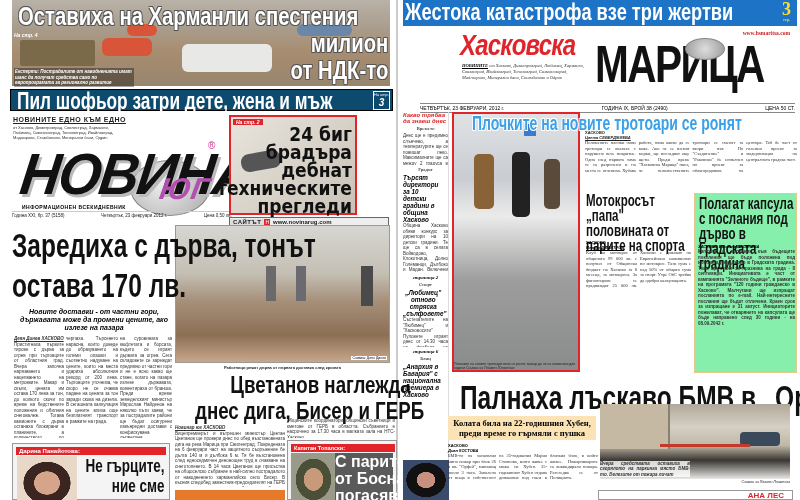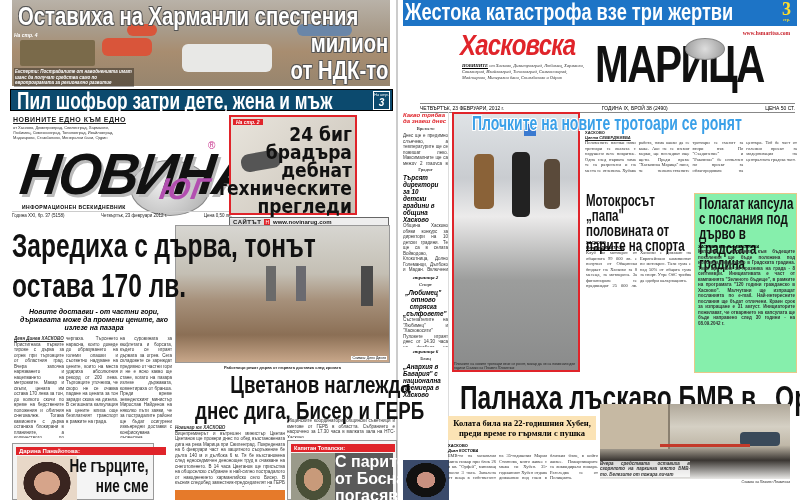--- a/index.html
+++ b/index.html
@@ -34,21 +34,21 @@
 #site{left:229px;top:217px;width:160px;height:10px;border:1px solid #666;font-size:6px;display:flex;align-items:center;background:#eee}
 #site .a{background:#ddd;padding:0 3px;font-weight:bold;letter-spacing:.5px;color:#222}
 #site .n{background:#e0242a;color:#fff;font-size:5px;padding:0 1px}
 #site .u{padding-left:3px;font-weight:bold;color:#222}
 #h-wood{left:12px;top:225px;font-size:34px;color:#111;transform:scaleX(.72);line-height:40px}
 #wood-photo{left:175px;top:225px;width:215px;height:138px;background:linear-gradient(180deg,#d7d6d1 0%,#c4bfb4 35%,#a6907a 55%,#8b6f55 80%,#c8a78a 100%);border:1px solid #999}
 #wood-sub{left:14px;top:308px;width:160px;text-align:center;font-size:7px;font-style:italic;font-weight:bold;line-height:8px}
 #wood-cap{left:176px;top:365px;width:213px;font-size:4px;text-align:center;color:#222;font-weight:bold}
 .col{position:absolute}
 #h-tsv{left:195px;top:372px;font-size:24px;line-height:26px;color:#111;transform:scaleX(.78);text-align:center}
-#box-dar{left:12px;top:443px;width:142px;height:57px;border:1px solid #999;background:#f4f4f4}
+#box-dar{left:12px;top:443px;width:158px;height:57px;border:1px solid #999;background:#f4f4f4}
 #box-dar .bar{left:3px;top:3px;width:150px;height:8px;background:#e0242a;color:#fff;font-size:6px;font-weight:bold;padding-left:3px;line-height:8px}
 #box-dar .photo{left:4px;top:12px;width:60px;height:45px;background:radial-gradient(ellipse at 50% 60%,#d6a48a 0 30%,#3a2520 31% 55%,#e8d8c8 56%)}
 #box-dar .q{right:4px;top:12px;text-align:right;font-size:18px;line-height:20px;transform:scaleX(.75);transform-origin:right top;color:#111}
 #box-kap{left:287px;top:440px;width:110px;height:60px;border:1px solid #999;background:#f4f4f4}
 #box-kap .bar{left:3px;top:3px;width:104px;height:8px;background:#e0242a;color:#fff;font-size:5.5px;font-weight:bold;padding-left:3px;line-height:8px}
 #box-kap .photo{left:3px;top:12px;width:45px;height:48px;background:radial-gradient(ellipse at 50% 55%,#c89a7a 0 30%,#4a5038 31% 55%,#9a9a8a 56%)}
 #box-kap .q{right:3px;top:12px;text-align:center;width:58px;font-size:16px;line-height:17px;color:#fff;background:#5a5a5a;height:48px;transform:none}
 #orange-strip{left:175px;top:490px;width:110px;height:10px;background:#e67a2a}
 
 #right{position:absolute;left:400px;top:0;width:400px;height:384px;background:#fff}
@@ -277,13 +277,16 @@
     <div style="font-size:4px;font-style:italic;font-weight:bold">Диан КОСТОВА</div>
     <div class="tiny" style="column-count:3;column-gap:3px;height:48px;font-family:'Liberation Serif',serif">БМВ-то на хасковлия мина пожар при блок 26 в кв. "Орфей", минаващ около 3 часа. Запалена от веща в собственост на 35-годишния Мария Стоянова, която живее с мъжа си Хубен. 35-годишният Хубен отдава домашния под наем в близкия блок, в който живее. Пожарникарите са ликвидирали пожара. Разследва се от Полицията.</div>
   </div>
   <div id="bmw-photo" class="abs photo">
     <div class="abs" style="left:0;top:0;width:70px;height:45px;background:#c6b9a3;border-right:2px solid #8a8070"></div>
     <div class="abs" style="left:140px;top:28px;width:40px;height:14px;background:#3a4a5a;border-radius:4px"></div>
     <div class="abs" style="left:60px;top:40px;width:90px;height:3px;background:#c43a2a"></div>
     <div class="abs tiny" style="left:0;bottom:2px;width:90px;background:rgba(255,255,255,.8);font-weight:bold;font-style:italic">Вчера средствата оставиха в сгорялото на паркинга място БМВ-то. Белезите от пожара личат</div>
   </div>
   <div id="bmw-photo-cap" class="abs">Снимка на Пламен Пламенов</div>
+  <div id="bottom-band" class="abs">
+    <span class="abs red">АНА ЛЕС</span>
+  </div>
 </div>
 
 </body></html>

